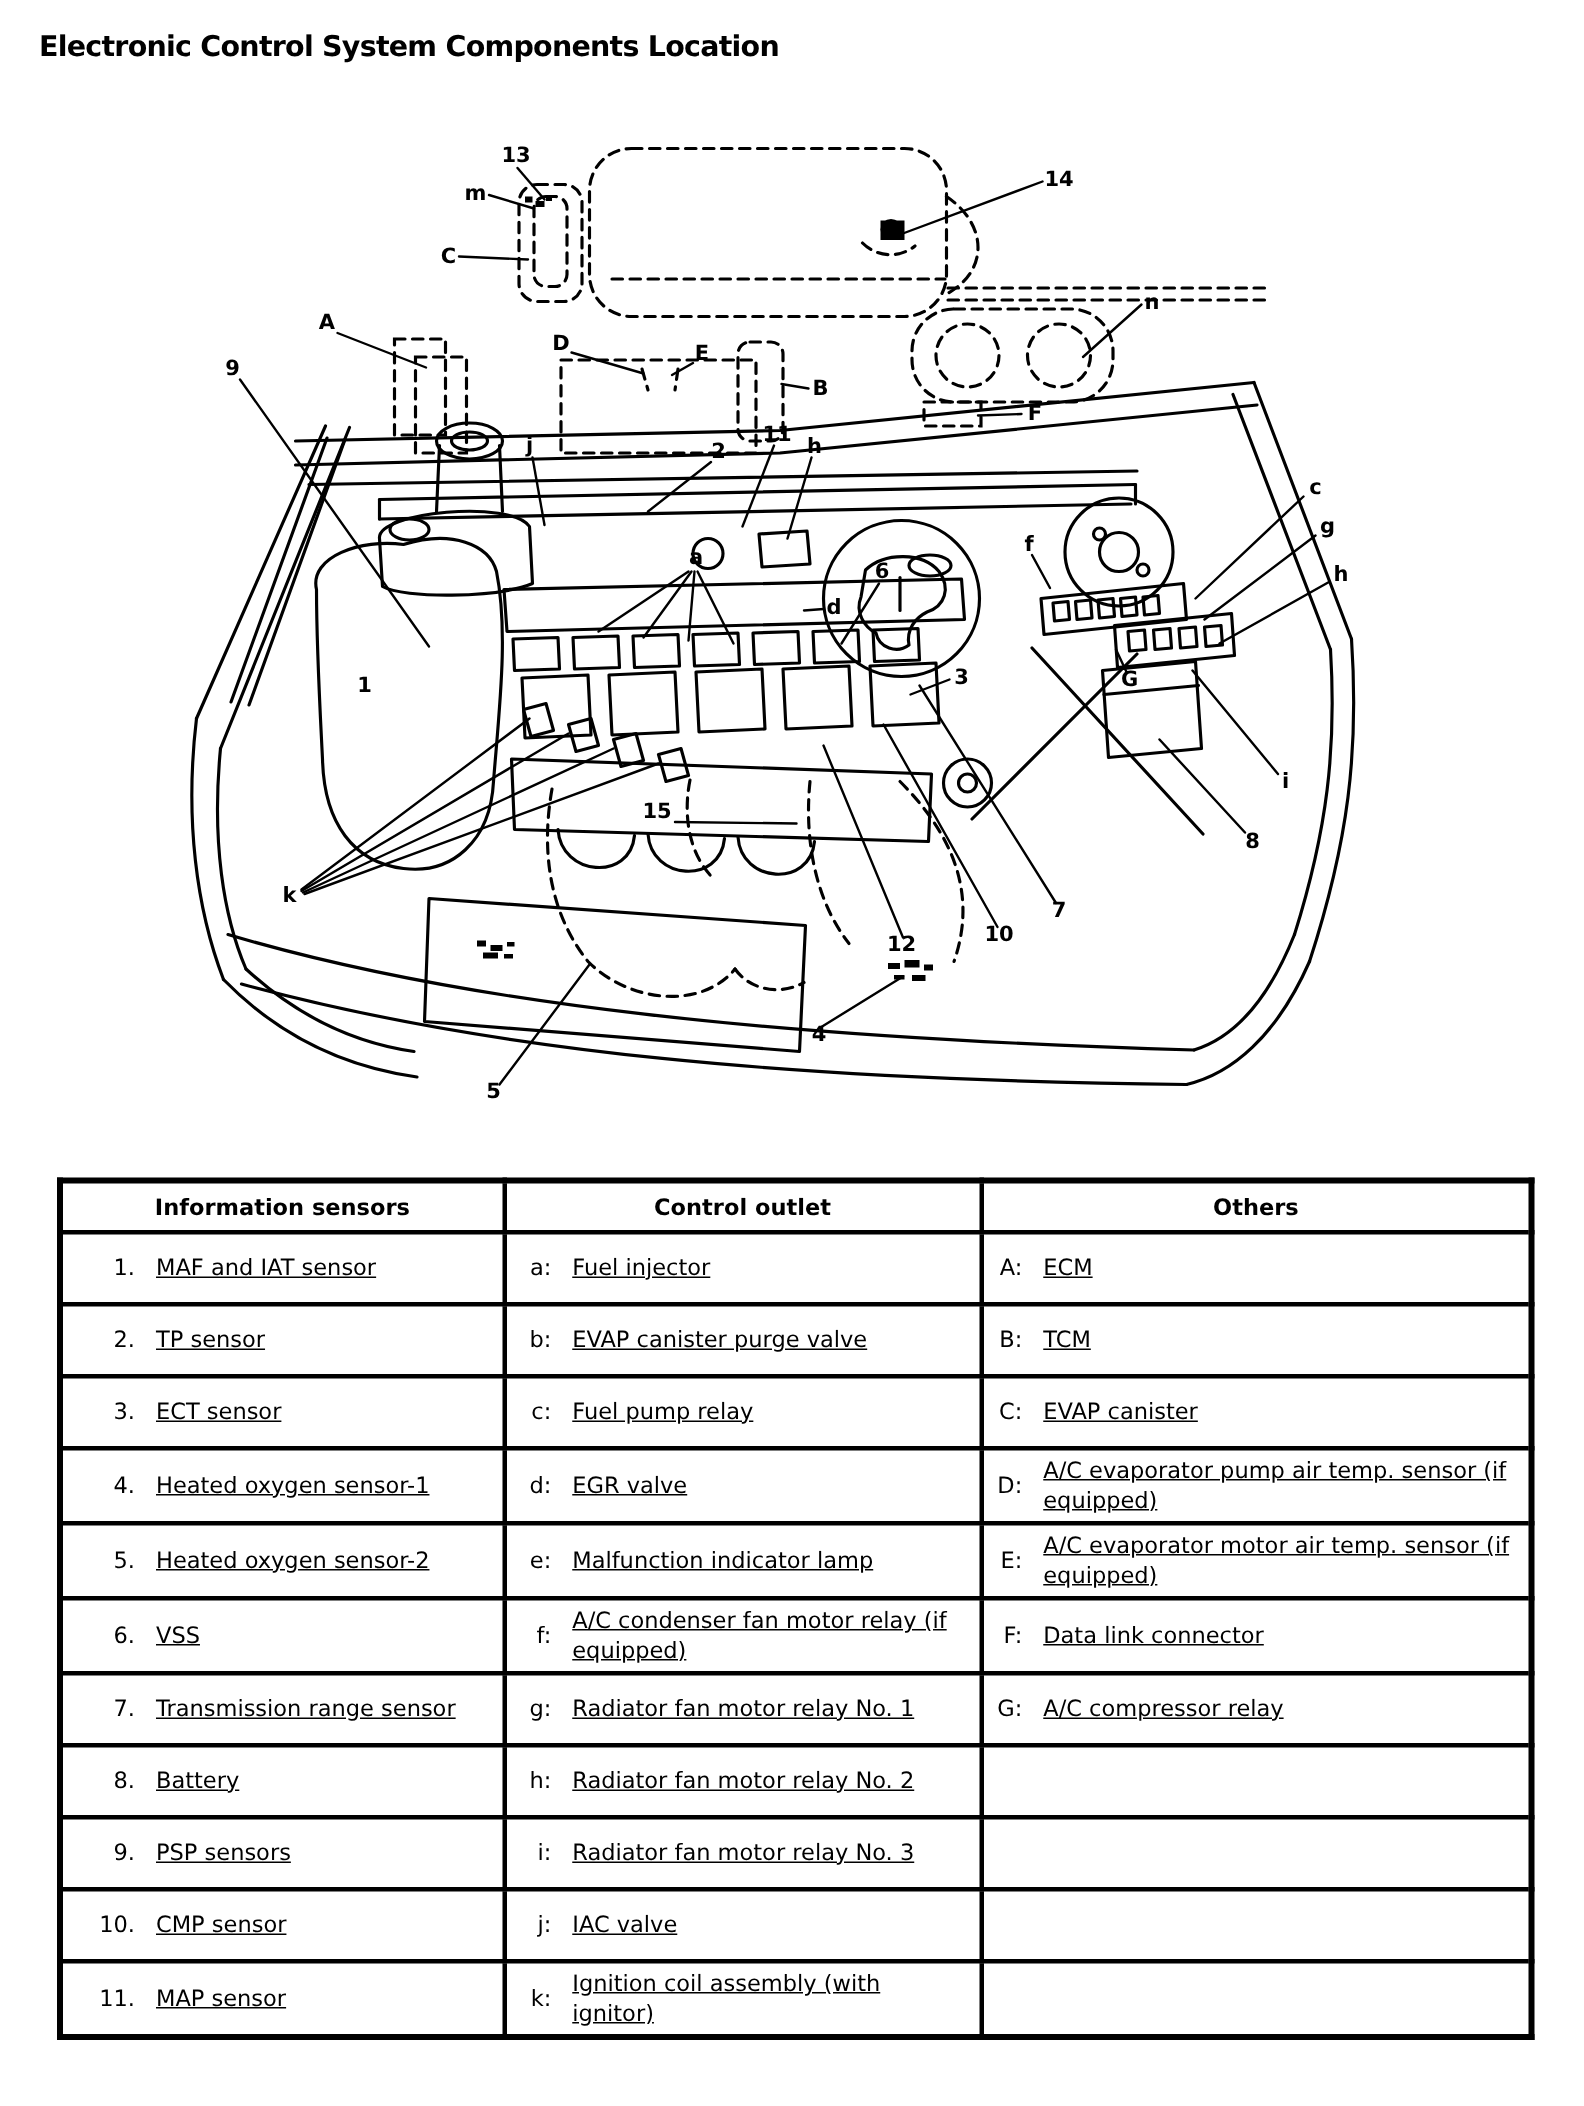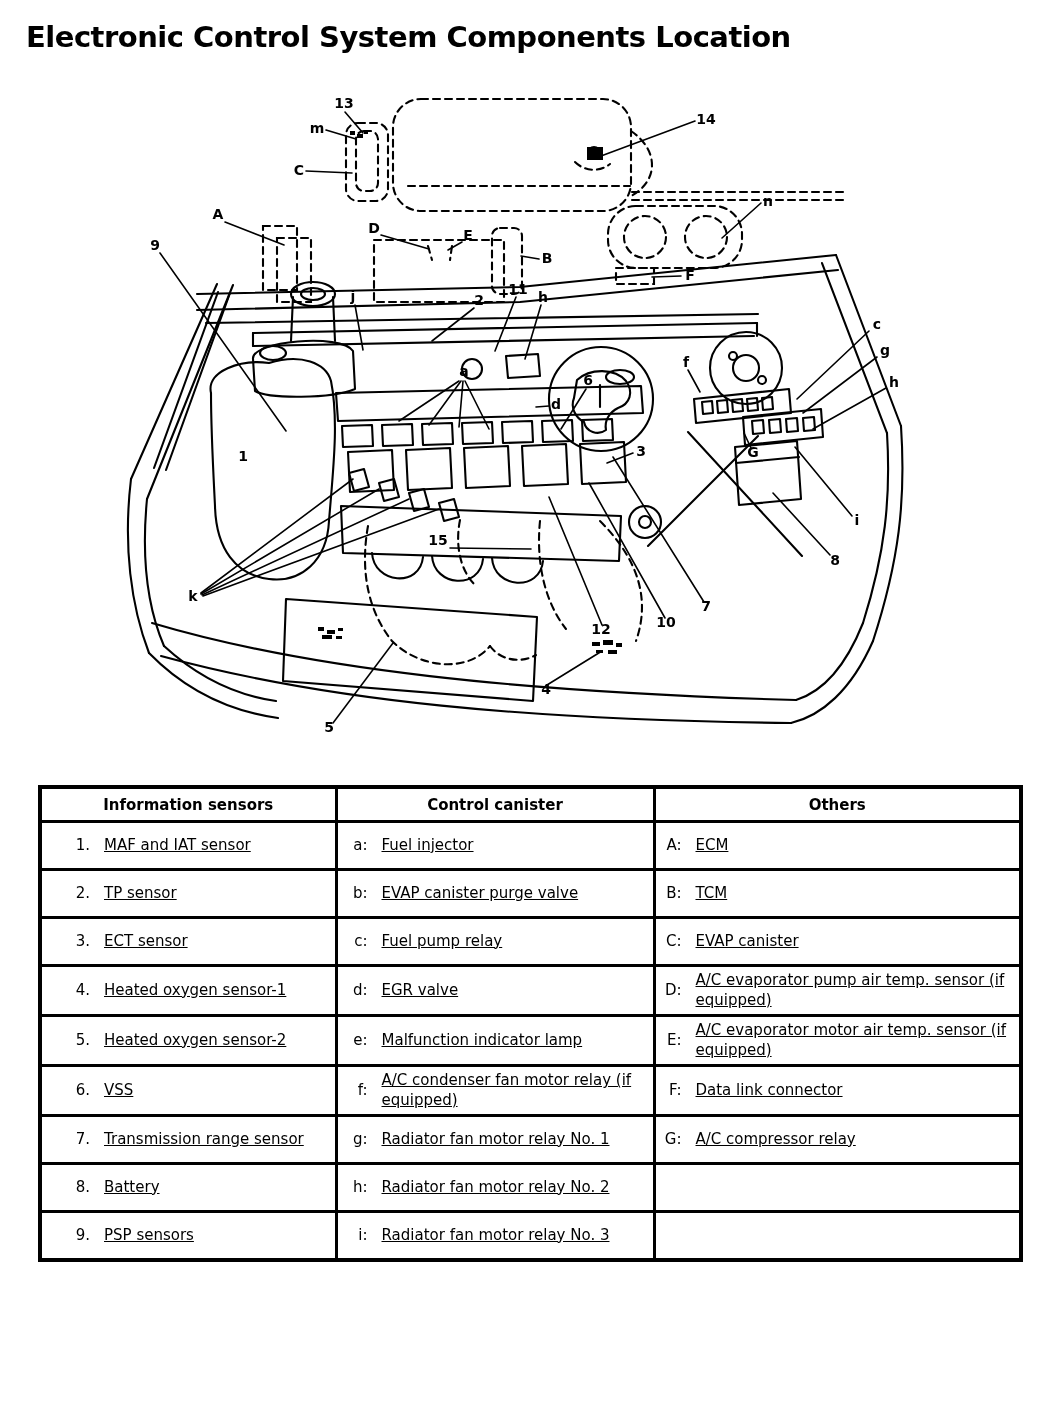--- a/index.html
+++ b/index.html
@@ -2,21 +2,21 @@
 <html><head>
 <meta charset="utf-8">
 <style>
   html,body{margin:0;padding:0;background:#ffffff;}
   body{
     width:1056px;height:1404px;position:relative;
     font-family:"DejaVu Sans","Liberation Sans",sans-serif;color:#000;
   }
   .page-title{
     position:absolute;left:26px;top:20px;margin:0;
-    font-size:29px;font-weight:bold;letter-spacing:-0.5px;
+    font-size:19px;font-weight:bold;letter-spacing:-0.5px;
   }
   #diagram{position:absolute;left:0;top:84px;width:1056px;height:692px;}
   .comp-table{
     position:absolute;left:38px;top:785px;width:981px;
     border-collapse:collapse;table-layout:fixed;
     border:4px solid #000;
   }
   .comp-table th,.comp-table td{border:3px solid #000;vertical-align:middle;}
   .comp-table th{height:27px;font-size:15px;font-weight:bold;text-align:center;padding:2px 0;}
   .comp-table td{height:37px;padding:4px 8px 4px 0;font-size:15px;line-height:1.3;}
@@ -265,21 +265,21 @@
 
 <table class="comp-table">
   <colgroup>
     <col style="width:296px">
       <col style="width:318px">
       <col style="width:367px">
   </colgroup>
   <thead>
     <tr>
       <th>Information sensors</th>
-      <th>Control canister</th>
+      <th>Control outlet</th>
       <th>Others</th>
     </tr>
   </thead>
   <tbody id="table-body">
       <tr>
         <td class="c1">
           <div class="cell">
             <span class="k">1.</span>
             <span class="v">MAF and IAT sensor</span>
           </div>
@@ -450,14 +450,54 @@
             <span class="v">Radiator fan motor relay No. 3</span>
           </div>
         </td>
         <td class="c3">
           <div class="cell">
             <span class="k"></span>
             <span class="v"></span>
           </div>
         </td>
       </tr>
+      <tr>
+        <td class="c1">
+          <div class="cell">
+            <span class="k">10.</span>
+            <span class="v">CMP sensor</span>
+          </div>
+        </td>
+        <td class="c2">
+          <div class="cell">
+            <span class="k">j:</span>
+            <span class="v">IAC valve</span>
+          </div>
+        </td>
+        <td class="c3">
+          <div class="cell">
+            <span class="k"></span>
+            <span class="v"></span>
+          </div>
+        </td>
+      </tr>
+      <tr>
+        <td class="c1">
+          <div class="cell">
+            <span class="k">11.</span>
+            <span class="v">MAP sensor</span>
+          </div>
+        </td>
+        <td class="c2">
+          <div class="cell">
+            <span class="k">k:</span>
+            <span class="v">Ignition coil assembly (with ignitor)</span>
+          </div>
+        </td>
+        <td class="c3">
+          <div class="cell">
+            <span class="k"></span>
+            <span class="v"></span>
+          </div>
+        </td>
+      </tr>
     </tbody>
 </table>
 
 </body></html>

